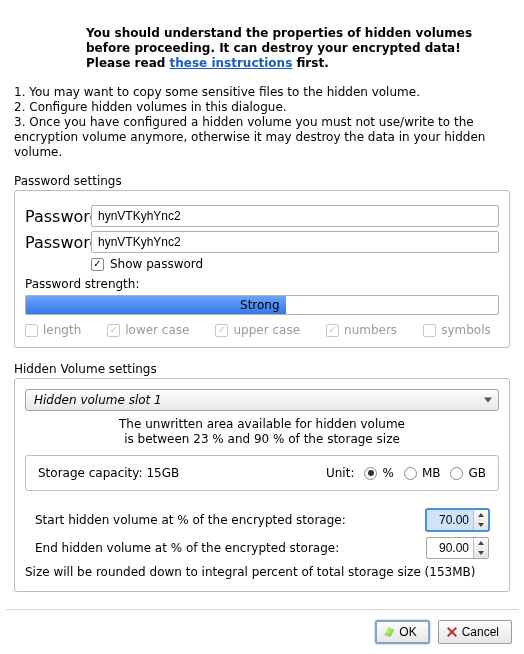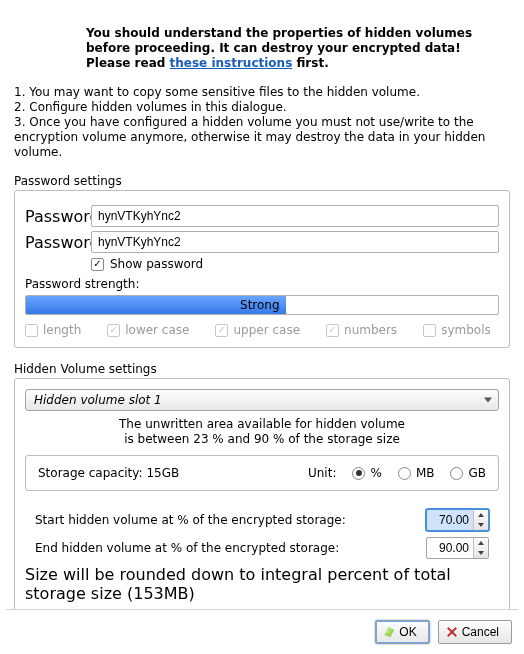--- a/index.html
+++ b/index.html
@@ -131,21 +131,21 @@
   .hv-text { text-align: center; font-size: 12px; line-height: 1.25; margin: 6px 0 8px 0; }
   .capacity-box {
     border: 1px solid #bdbdbd;
     border-radius: 3px;
     padding: 10px 12px;
     display: flex;
     align-items: center;
     justify-content: space-between;
     margin-bottom: 18px;
   }
-  .unit-group { display: flex; align-items: center; gap: 6px; }
+  .unit-group { display: flex; align-items: center; }
   .unit-item { display: inline-flex; align-items: center; gap: 5px; margin-left: 10px; }
   .spinrow {
     display: flex; align-items: center; justify-content: space-between;
     margin: 6px 10px;
   }
   .spinner {
     display: flex; align-items: stretch;
     height: 22px;
     border: 1px solid #a3a3a3;
     border-radius: 2px;
@@ -162,21 +162,21 @@
   .spin-btns {
     width: 15px; border-left: 1px solid #bfbfbf;
     display: flex; flex-direction: column;
     background: linear-gradient(#fdfdfd,#e4e4e4);
   }
   .spin-btns div {
     flex: 1; display:flex; align-items:center; justify-content:center;
   }
   .tri-up { width:0;height:0;border-left:3px solid transparent;border-right:3px solid transparent;border-bottom:4px solid #444; }
   .tri-dn { width:0;height:0;border-left:3px solid transparent;border-right:3px solid transparent;border-top:4px solid #444; }
-  .note { font-size: 16px; margin: 6px 0 2px 0; }
+  .note { font-size: 12px; margin: 6px 0 2px 0; }
   .divider {
     border-top: 1px solid #d4d4d4;
     margin: 0 6px;
   }
   .button-bar {
     display: flex; justify-content: flex-end;
     gap: 8px;
     padding: 10px 12px 10px 12px;
   }
   button.btn {

